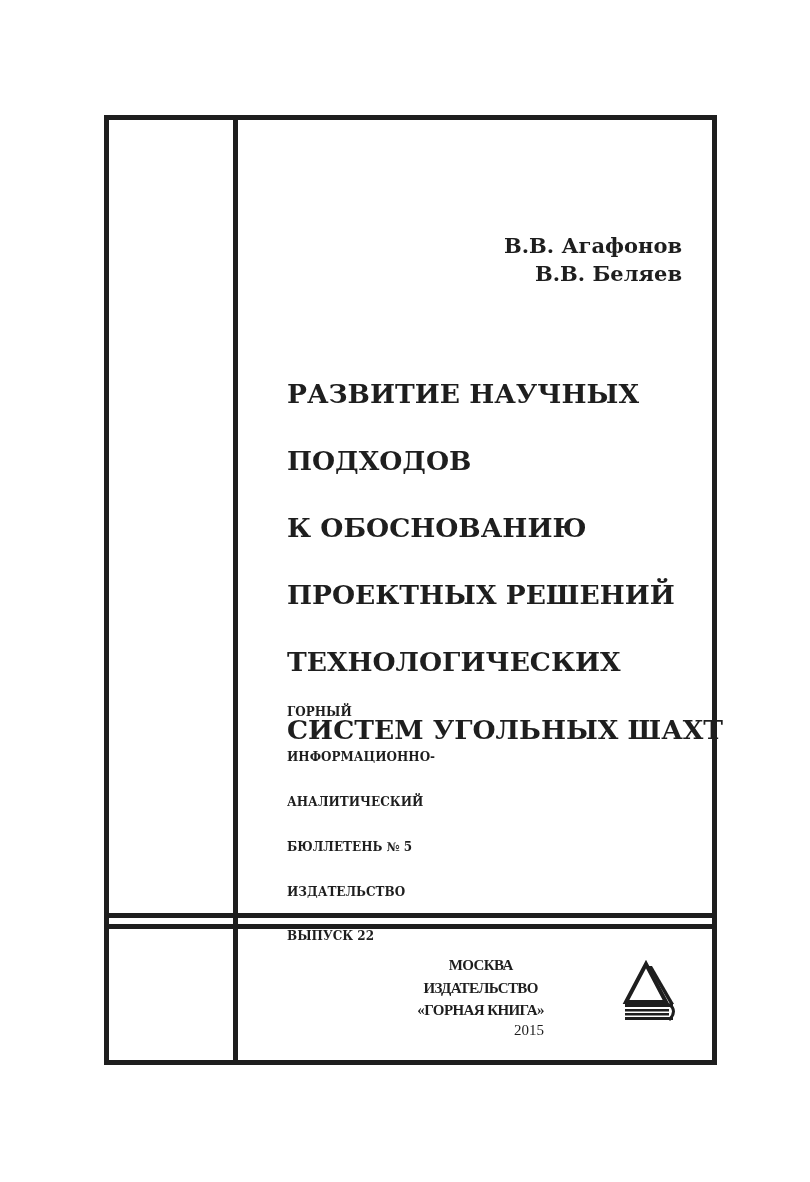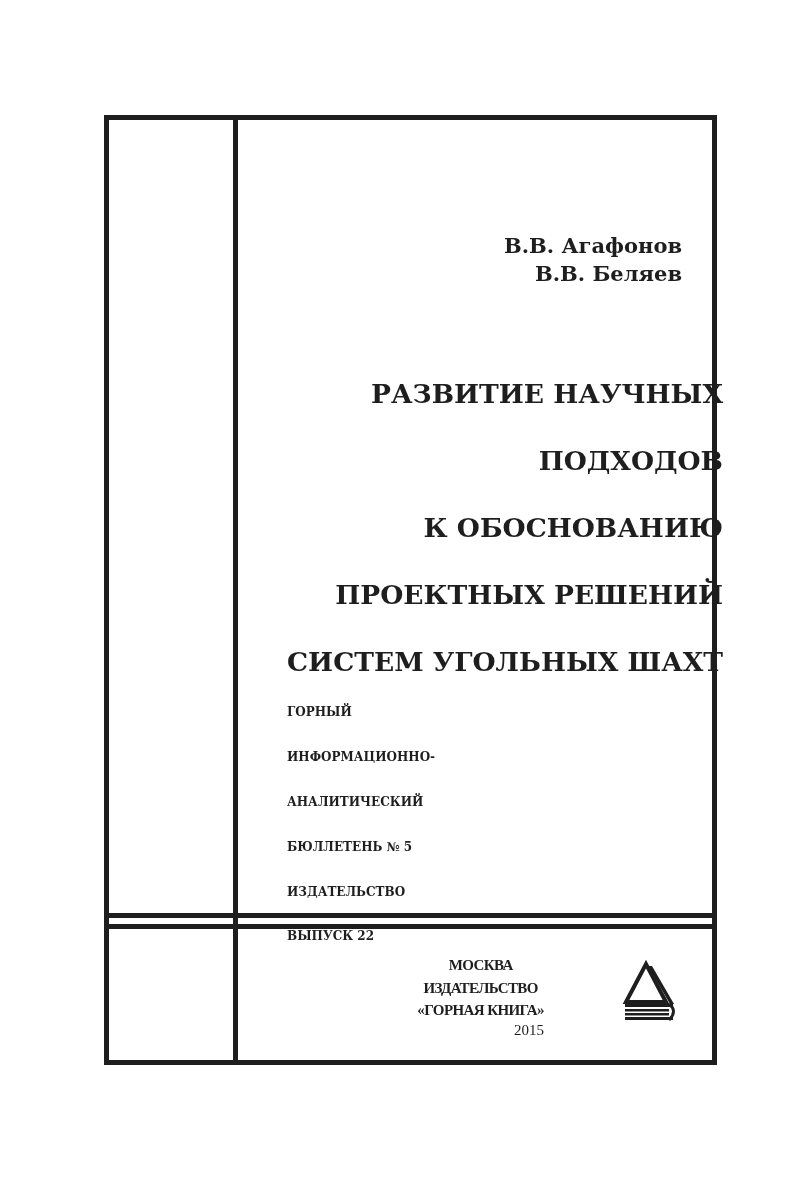--- a/index.html
+++ b/index.html
@@ -7,21 +7,20 @@
     .line { position: absolute; background: #1e1e1e; }
     .serif { font-family: "DejaVu Serif", "Liberation Serif", serif; color: #1e1e1e; }
     .authors {
       position: absolute; right: 128px; top: 203px;
       text-align: right; font-weight: bold; font-size: 21px; line-height: 28px; margin-top: 29px;
     }
     .title {
       position: absolute; left: 287px; top: 343px;
       font-weight: bold; font-size: 26.5px; line-height: 33.6px; letter-spacing: 0px;
       white-space: pre-line;
-      text-align: right;
     }
     .series {
       position: absolute; left: 287px; top: 679px;
       font-weight: bold; font-size: 12px; line-height: 22.4px;
       white-space: pre-line;
     }
     .publisher {
       position: absolute; right: 266px; top: 954px;
       text-align: center; font-family: "Liberation Serif", "DejaVu Serif", serif;
       color: #1e1e1e; font-weight: bold; font-size: 15px; line-height: 22.5px; letter-spacing: -0.6px;
@@ -47,20 +46,21 @@
 <div class="authors serif">
   <div>В.В. Агафонов</div>
   <div>В.В. Беляев</div>
 </div>
 
 <div class="title serif">
   <div>РАЗВИТИЕ НАУЧНЫХ</div>
   <div>ПОДХОДОВ</div>
   <div>К ОБОСНОВАНИЮ</div>
   <div>ПРОЕКТНЫХ РЕШЕНИЙ</div>
+  <div>ТЕХНОЛОГИЧЕСКИХ</div>
   <div>СИСТЕМ УГОЛЬНЫХ ШАХТ</div>
 </div>
 
 <div class="series serif">
   <div>ГОРНЫЙ</div>
   <div>ИНФОРМАЦИОННО-</div>
   <div>АНАЛИТИЧЕСКИЙ</div>
   <div>БЮЛЛЕТЕНЬ № 5</div>
   <div>ИЗДАТЕЛЬСТВО</div>
   <div>ВЫПУСК 22</div>

